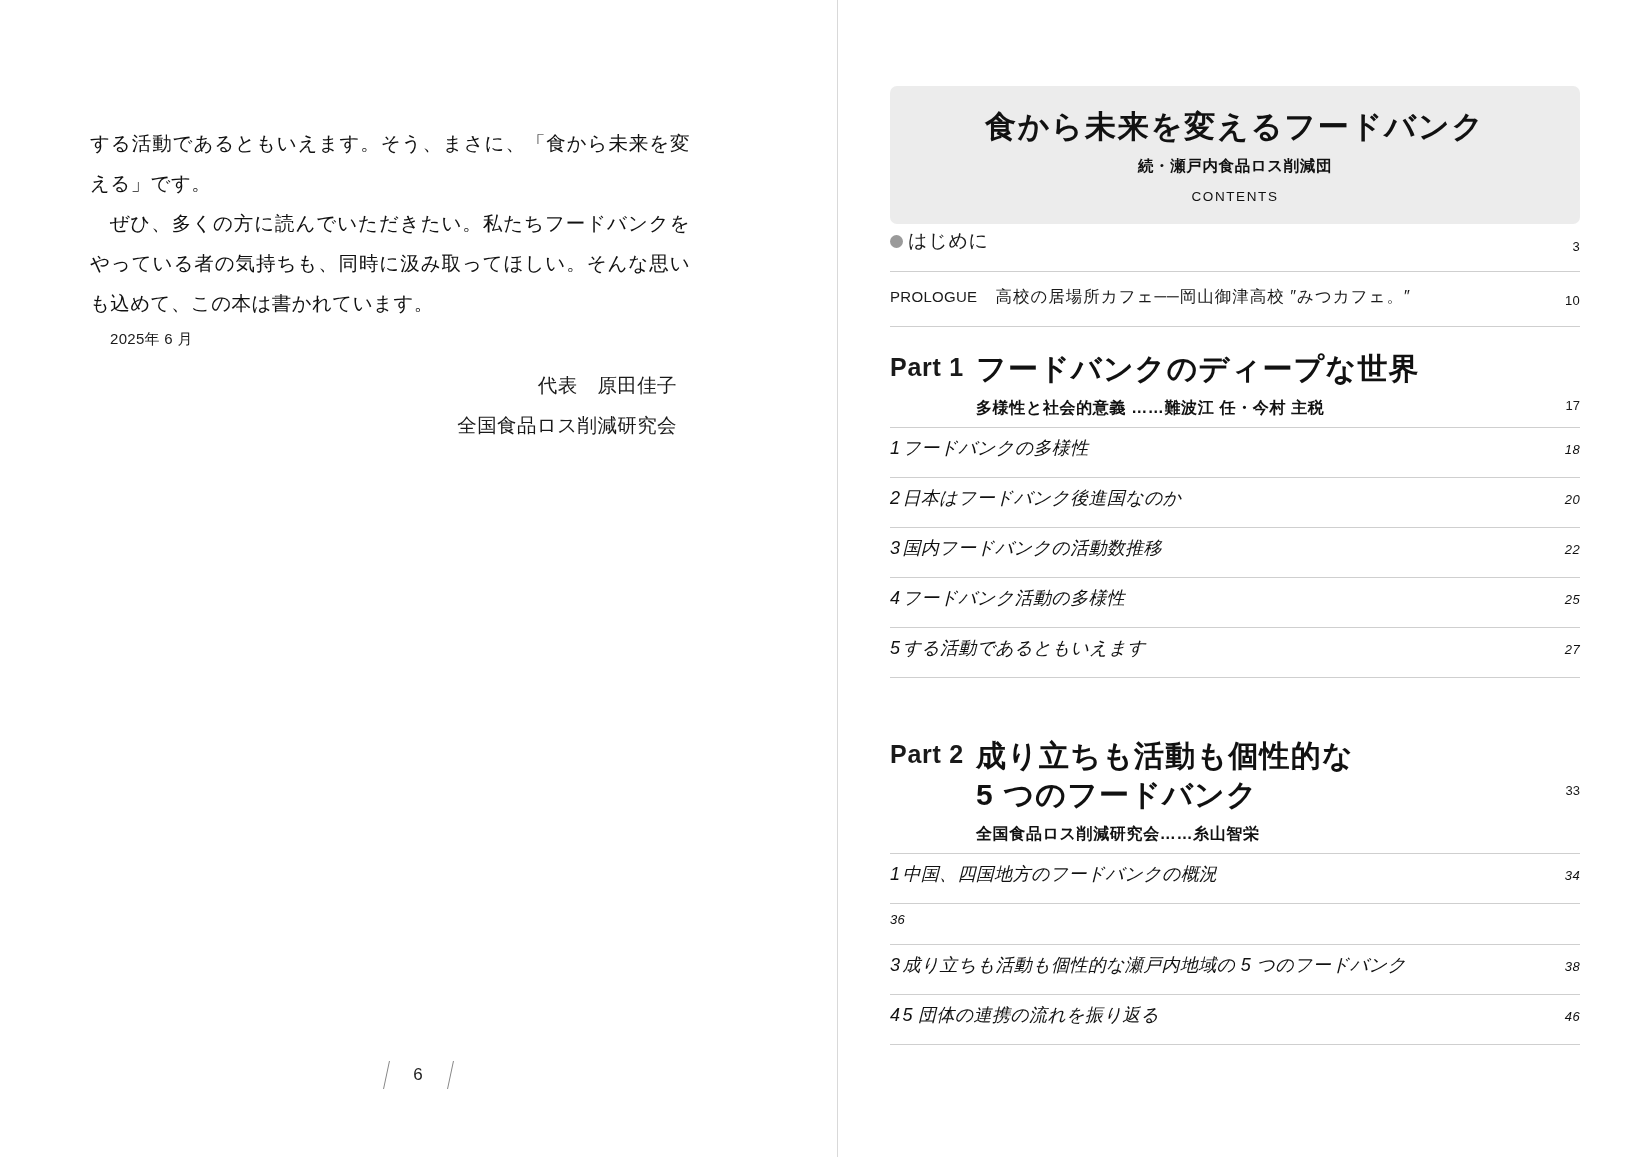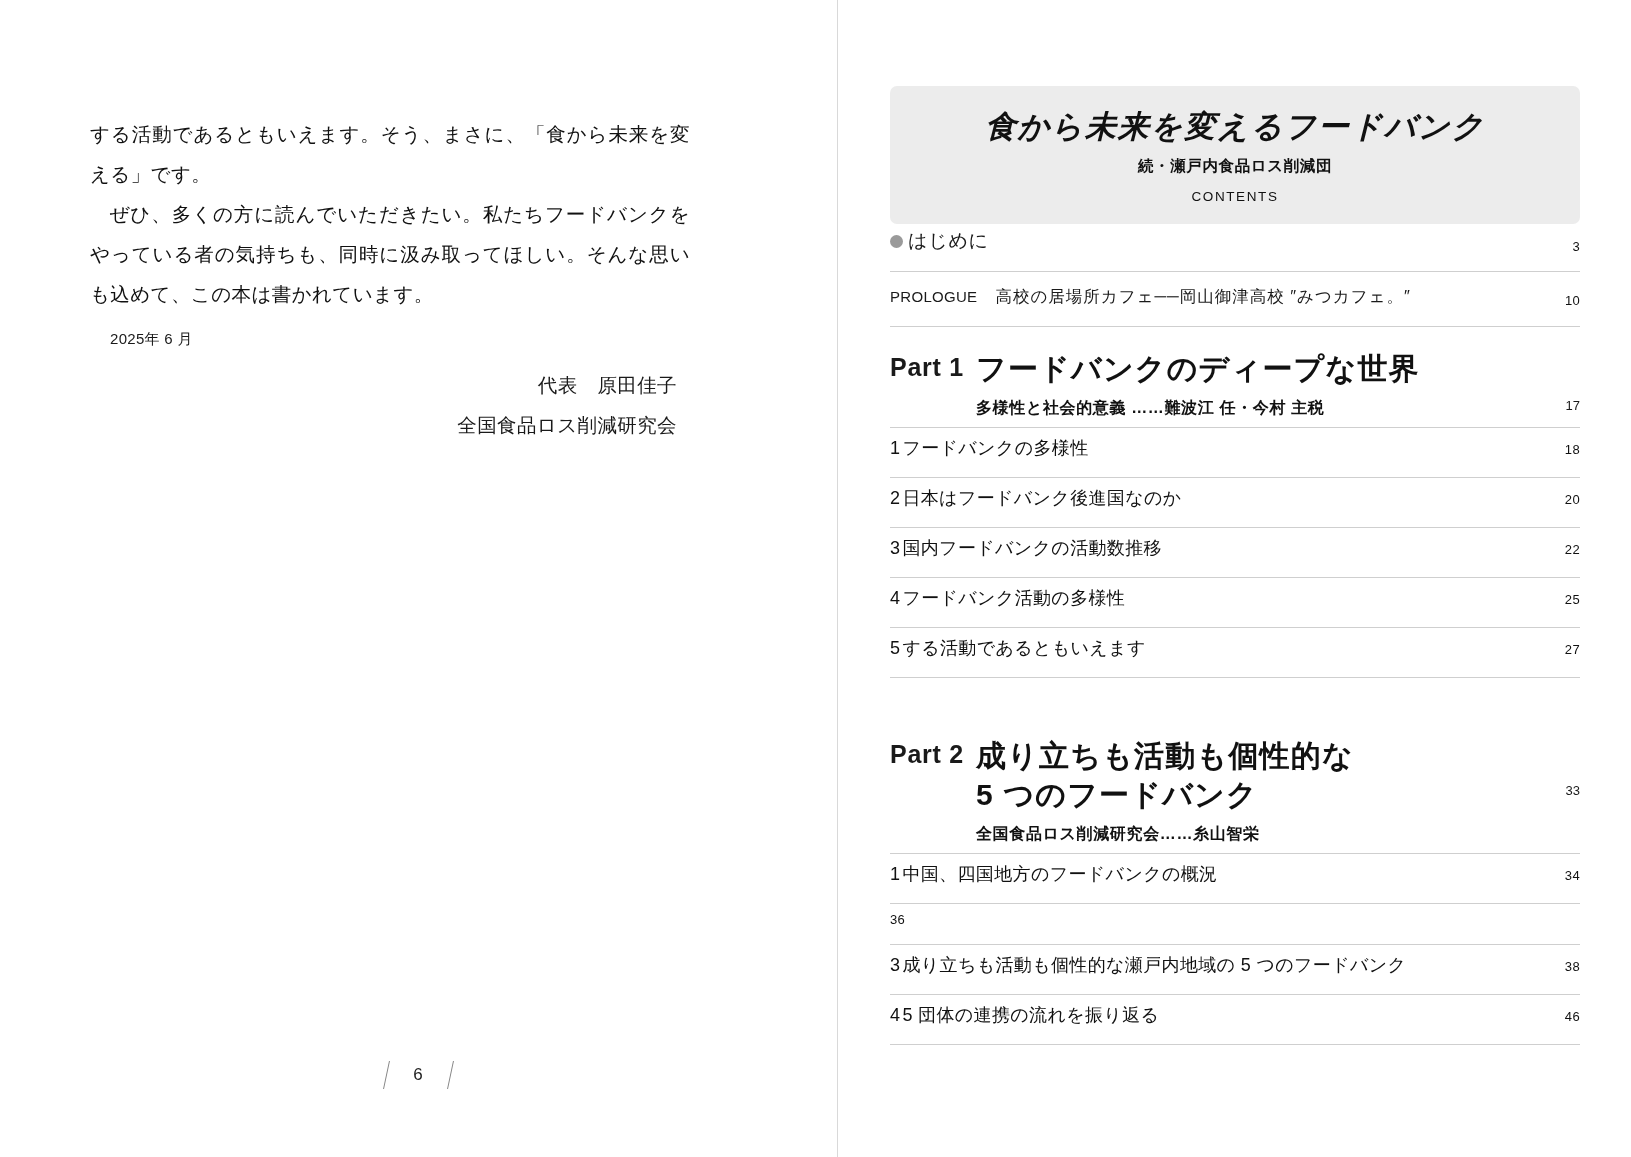--- a/index.html
+++ b/index.html
@@ -30,21 +30,21 @@
     border-right: 1px solid #d9d9d9;
   }
   .page-right {
     width: 793px;
   }
 
   
   .left-body {
     position: absolute;
     left: 90px;
-    top: 115px;
+    top: 124px;
     width: 600px;
     font-size: 19.5px;
     line-height: 2.05;
     letter-spacing: 0.02em;
     color: #111;
   }
   .left-body p {
     margin: 0 0 0 0;
     text-align: justify;
   }
@@ -106,21 +106,20 @@
     padding: 22px 10px 20px 10px;
     box-sizing: border-box;
     text-align: center;
   }
   .toc-title {
     font-size: 31px;
     font-weight: 700;
     letter-spacing: 0.06em;
     color: #111;
     line-height: 1.25;
-    font-style: italic;
   }
   .toc-sub {
     margin-top: 9px;
     font-size: 15.5px;
     font-weight: 700;
     letter-spacing: 0.04em;
     color: #111;
   }
   .toc-contents-label {
     margin-top: 12px;
@@ -223,21 +222,21 @@
   }
   .part-page {
     font-size: 13px;
     align-self: center;
     min-width: 26px;
     text-align: right;
     margin-left: 12px;
   }
   .part-page-bottom { align-self: flex-end; padding-bottom: 6px; }
 
-  .sub-rows { margin-top: 4px; }
+  .sub-rows { margin-top: 4px; font-style: italic; }
   .sub-row {
     display: flex;
     align-items: baseline;
     justify-content: space-between;
     padding: 8.5px 0;
     font-size: 18px;
     letter-spacing: 0.02em;
     color: #111;
   }
   .sub-row .num {

